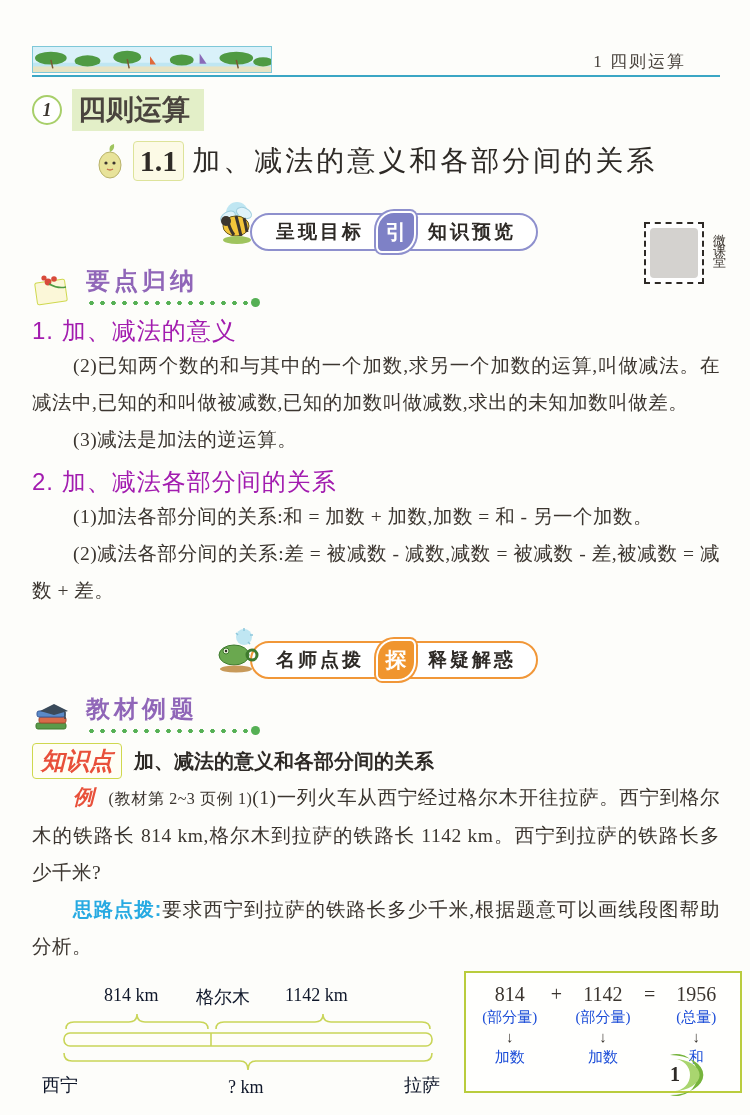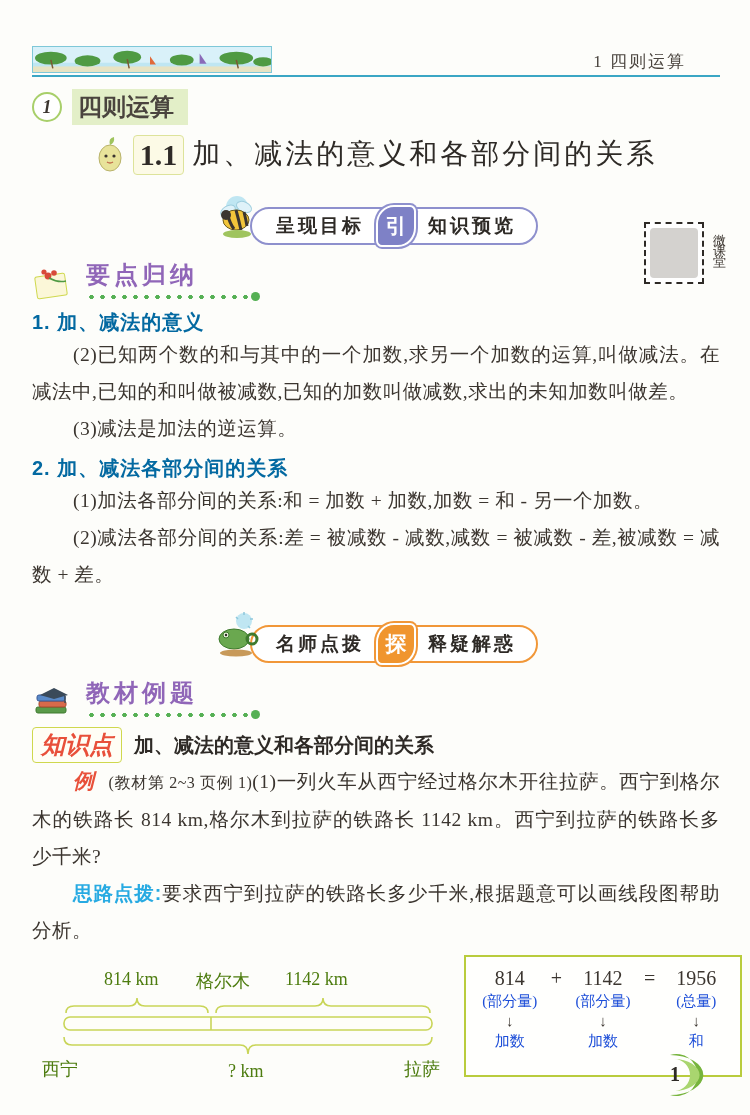--- a/index.html
+++ b/index.html
@@ -17,24 +17,24 @@
     border-bottom:2px solid #3ba6c4; padding-bottom:2px; }
   .trop { width:240px; height:27px; border:1px solid #7ec8d8; display:block; background:#d8f0f8; }
   .chapter-label { font-size:17px; color:#4a443e; letter-spacing:2px; padding-right:34px; }
 
   
   .chap-badge { display:flex; align-items:center; gap:10px; margin-top:12px; }
   .chap-circle { width:30px; height:30px; border-radius:50%; border:2px solid #a8cf6a;
     background:#fff; display:flex; align-items:center; justify-content:center;
     font-style:italic; font-weight:bold; font-size:18px; color:#3b352f; }
   .chap-title { font-family:"Liberation Sans","DejaVu Sans",sans-serif; font-weight:bold;
-    font-size:24px; color:#4a443e; background:#e3efc8; padding:2px 14px 2px 6px; }
-
-  
-  .lesson-title { display:flex; align-items:flex-start; justify-content:center; gap:8px; margin-top:10px; }
+    font-size:28px; color:#4a443e; background:#e3efc8; padding:2px 14px 2px 6px; }
+
+  
+  .lesson-title { display:flex; align-items:center; justify-content:center; gap:8px; margin-top:10px; }
   .lt-num { font-weight:bold; font-size:30px; color:#2e2a26; background:#fcfae6;
     border:1.5px solid #dde39a; border-radius:4px; padding:0 6px; line-height:38px; }
   .lt-text { font-size:28px; color:#2e2a26; letter-spacing:3px; }
 
   
   .banner { display:flex; align-items:center; width:fit-content; margin:12px auto 0 auto; position:relative; }
   .banner .mascot { width:46px; height:46px; margin-right:-10px; z-index:2; }
   .pill { display:flex; align-items:center; gap:14px; height:38px; background:#fff;
     border-radius:20px; padding:0 20px 0 24px;margin-top:20px; }
   .pill.purple { border:2px solid #8e90cd; }
@@ -59,40 +59,40 @@
   .dotline::after { content:""; position:absolute; right:-4px; top:-1px; width:9px; height:9px;
     border-radius:50%; background:#55b054; }
 
   
   .qr-wrap { position:absolute; top:222px; right:22px; display:flex; gap:6px; }
   .qr { width:60px; height:62px; border:2px dashed #2e2a26; padding:4px; background:#fff; }
   .qr-fill { width:100%; height:100%; background:#d4d2cf; border-radius:4px; }
   .qr-label { writing-mode:vertical-rl; font-size:13px; letter-spacing:10px; color:#3b352f; padding-top:2px; }
 
   
-  .kp-h { font-family:"Liberation Sans","DejaVu Sans",sans-serif; font-weight:bold;
-    font-size:20px; color:#0369a1; margin-top:8px; letter-spacing:1px; }
+  .kp-h { font-family:"Liberation Sans","DejaVu Sans",sans-serif; font-weight:normal;
+    font-size:24px; color:#a21caf; margin-top:8px; letter-spacing:1px; }
   p.body { font-size:19.5px; line-height:37px; text-align:justify; text-indent:2.1em;
     color:#3b352f; letter-spacing:0.5px; }
 
   
   .kn-row { display:flex; align-items:center; gap:12px; margin-top:8px; }
   .kn-badge { border:1.5px solid #cfd84e; border-radius:4px; padding:1px 8px;
     color:#e8503a; font-style:italic; font-weight:bold; font-size:24px; background:#fffef5; }
   .kn-title { font-family:"Liberation Sans","DejaVu Sans",sans-serif; font-weight:bold;
     font-size:20px; color:#2e2a26; }
   .ex-label { color:#e8503a; font-weight:bold; font-size:21px; font-style:italic; margin-right:14px; }
   .ex-src { font-size:16px; color:#3b352f; }
   .hint-label { color:#27aae2; font-weight:bold;
     font-family:"Liberation Sans","DejaVu Sans",sans-serif; }
 
   
   .dia-row { display:flex; margin-top:6px; }
   .segdia { position:relative; width:420px; height:138px; flex:none; }
-  .segdia .lbl { position:absolute; font-size:18px; color:#4d7c0f; white-space:nowrap; }
+  .segdia .lbl { position:absolute; font-size:18px; color:#0f172a; white-space:nowrap; }
   .eq-box { flex:none; width:278px; margin-left:12px; border:2px solid #b9cc3d;
     padding:10px 8px; height:122px; background:#fffffd; }
   .eq-grid { display:grid; grid-template-columns:1fr 22px 1fr 22px 1fr; row-gap:2px; }
   .eq-grid span { text-align:center; }
   .eq-num { font-size:20px; color:#3b352f; }
   .eq-cn { font-size:15px; color:#1d4ed8; white-space:nowrap; }
   .eq-arrow { font-size:15px; color:#3b352f; }
 
   
   .pageno { position:absolute; right:28px; bottom:18px; width:70px; height:44px; }

